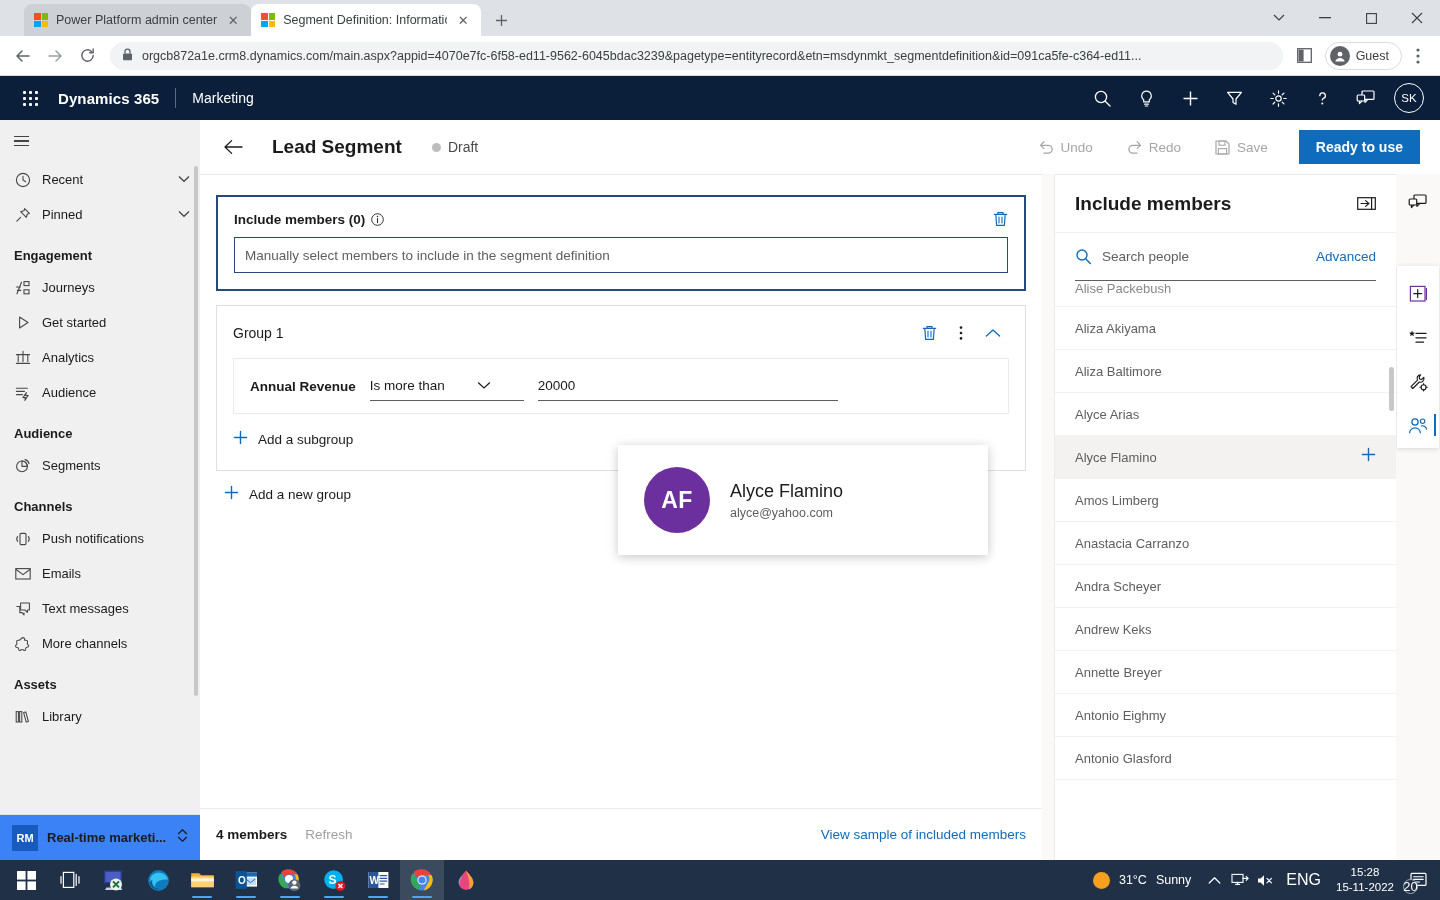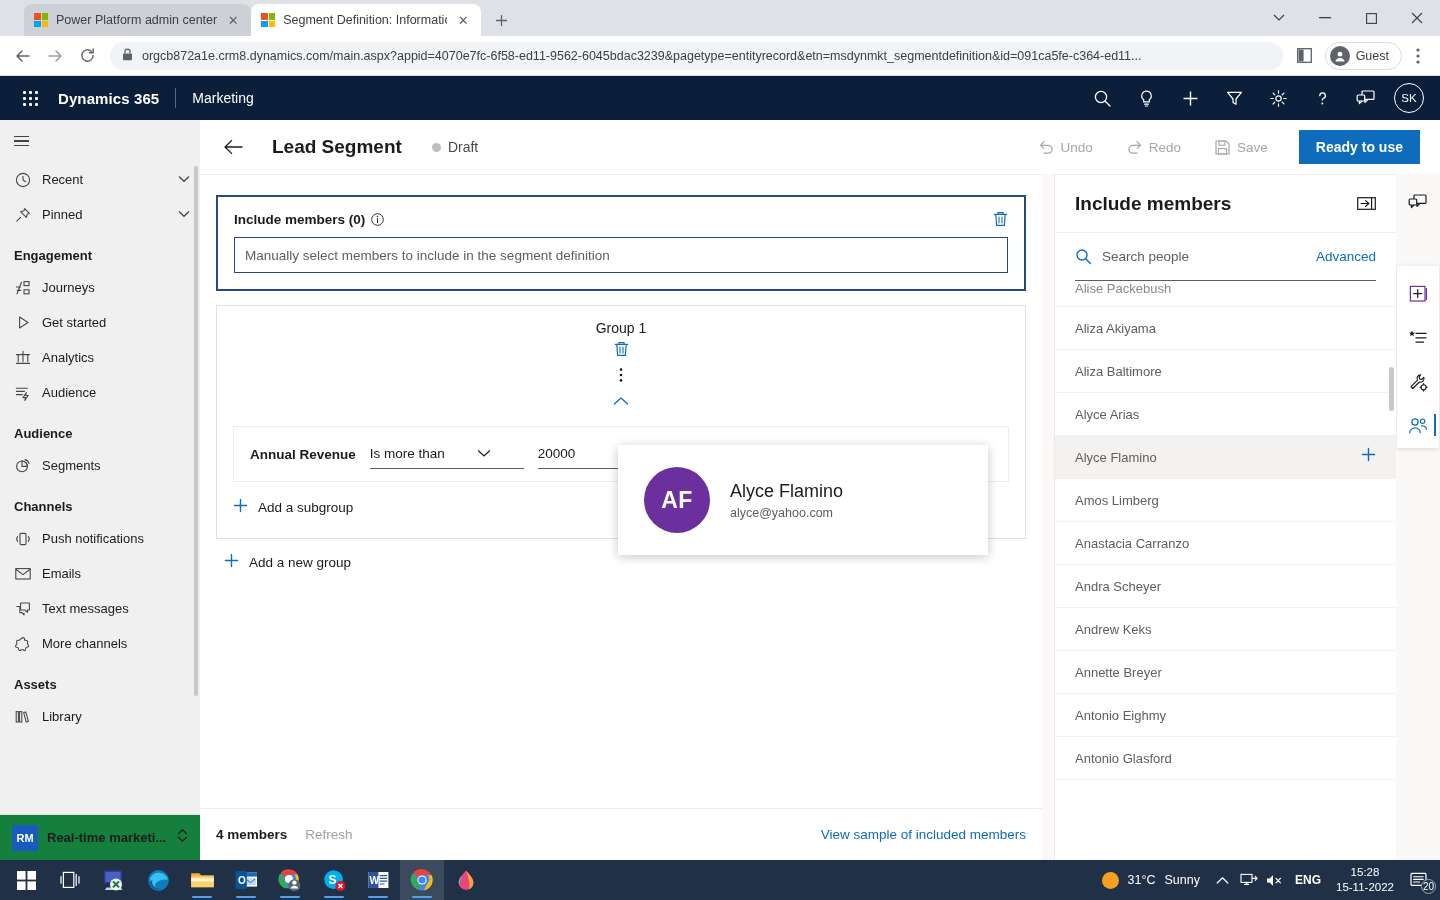--- a/index.html
+++ b/index.html
@@ -159,21 +159,21 @@
     font-size: 13px; font-weight: bold; color: #1b1b1b;
     padding: 16px 14px 7px 14px;
   }
   .sb-scrollbar {
     position: absolute; right: 2px; top: 46px; width: 4px;
     height: 530px; background: #c8c8c8; border-radius: 2px;
   }
   .sidebar-footer {
     height: 46px; flex: 0 0 46px; border-top: 1px solid #e1e1e1;
     display: flex; align-items: center; padding: 0 12px; gap: 9px;
-    background: #15803d;
+    background: #3b82f6;
   }
   .rm-badge {
     width: 26px; height: 26px; background: #185abd; color: #fff;
     display: flex; align-items: center; justify-content: center;
     font-size: 11px; font-weight: bold; flex: 0 0 26px;
   }
   .rm-label { font-size: 13px; font-weight: bold; color: #1b1b1b; flex:1 1 auto; }
 
   
   .main-col { flex: 1 1 auto; display: flex; flex-direction: column; background:#fff; min-width:0; }
@@ -230,21 +230,21 @@
   .trash-ico { color: #0f6cbd; display: flex; align-items:center; }
   .inc-input {
     border: 1px solid #264a7d; height: 36px; display: flex;
     align-items: center; padding: 0 10px;
     font-size: 13.5px; color: #605e5c;
   }
 
   .group-card {
     border: 1px solid #e1dfdd; background: #fff; padding: 14px 16px 16px 16px;
   }
-  .grp-head { display: flex; align-items: center; margin-bottom: 12px; flex-direction: column; }
+  .grp-head { display: flex; align-items: center; margin-bottom: 12px; }
   .grp-title { font-size: 14px; color: #1b1b1b; }
   .grp-spacer { flex: 1 1 auto; }
   .grp-act { width: 32px; height: 26px; display: flex; align-items: center; justify-content: center; color: #0f6cbd; }
   .grp-act.dots { color: #1b1b1b; font-size: 14px; }
 
   .cond-row {
     border: 1px solid #edebe9; height: 56px;
     display: flex; align-items: center; padding: 0 16px; gap: 14px;
   }
   .cond-attr { font-size: 13.5px; font-weight: bold; color: #1b1b1b; flex: 0 0 auto; }
@@ -370,35 +370,35 @@
   }
   .tb-btn.focused { background: rgba(255,255,255,.13); }
   .tb-spacer { flex: 1 1 auto; }
   .tray-weather { display: flex; align-items: center; gap: 9px; padding: 0 10px; }
   .weather-sun { width: 17px; height: 17px; border-radius: 50%; background: #f7a01d; }
   .weather-text { font-size: 12.5px; }
   .tray-icon {
     width: 26px; height: 40px; display: flex; align-items: center;
     justify-content: center; font-size: 12px;
   }
-  .tray-lang { font-size: 12px; padding: 0 7px; font-weight: bold; }
+  .tray-lang { font-size: 16px; padding: 0 7px; }
   .tray-clock {
     display: flex; flex-direction: column; align-items: center;
     justify-content: center; font-size: 11.5px; line-height: 15px;
     padding: 0 8px; min-width: 74px;
   }
   .tray-action {
     width: 34px; height: 40px; display: flex; align-items: center;
     justify-content: center; position: relative;
   }
   .tray-badge {
-    position: absolute; right: 0; bottom: 6px;
+    position: absolute; right: 18px; bottom: 6px;
     width: 15px; height: 15px; border-radius: 50%;
     background: #1f3047; border: 1px solid #9aa7b6;
-    font-size: 10px; display: flex; align-items: center; justify-content: center;
+    font-size: 13px; display: flex; align-items: center; justify-content: center;
   }
 </style>
 </head>
 <body>
 
 <div class="browser-tabstrip">
   <div class="tab inactive">
     <span class="tab-favicon">
         <i></i>
         <i></i>

